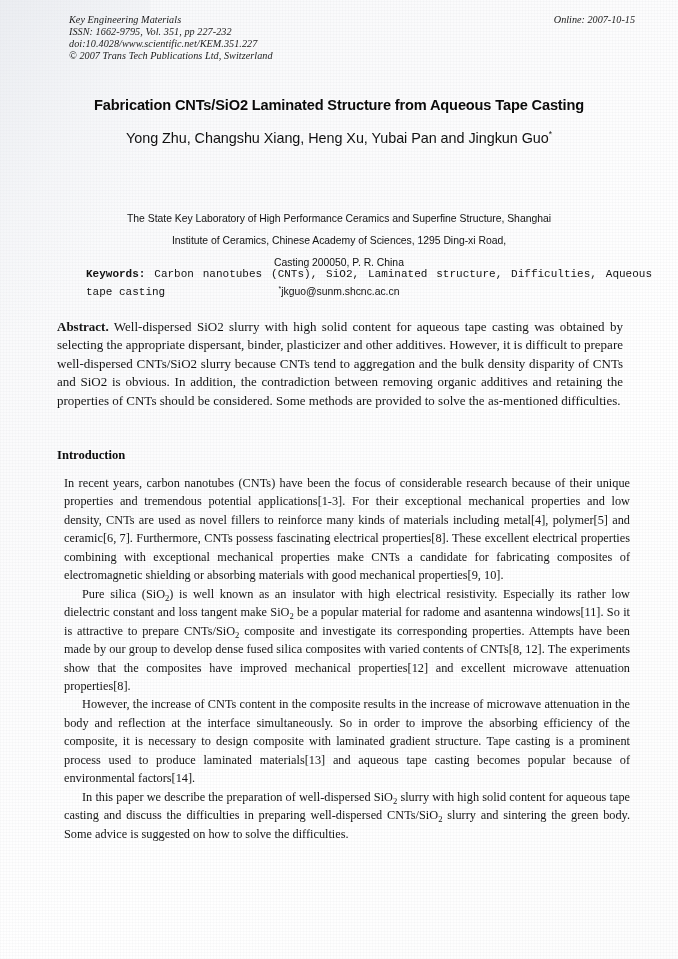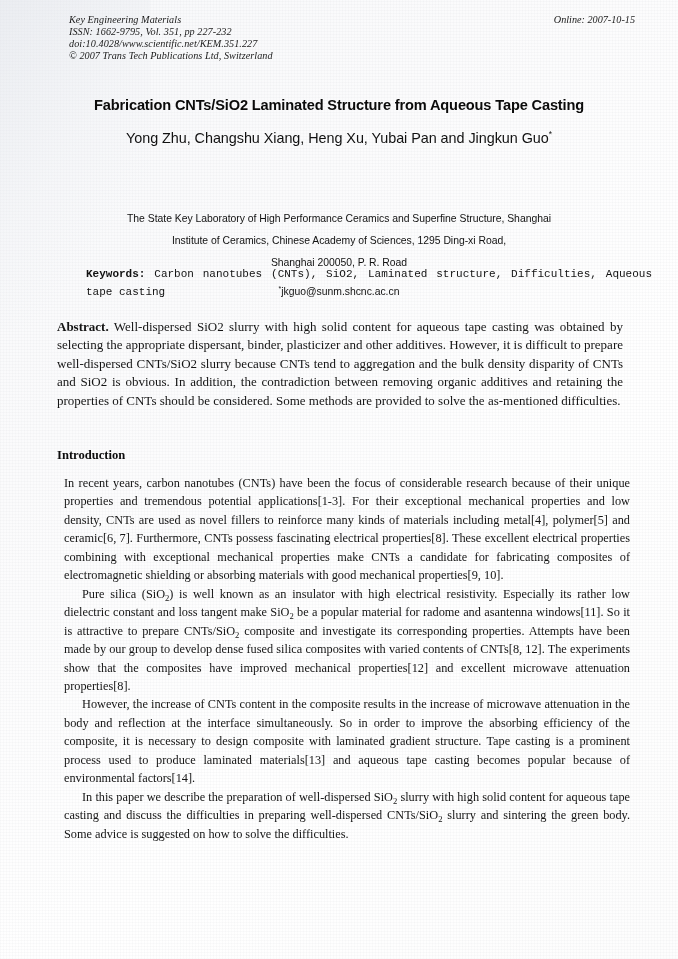--- a/index.html
+++ b/index.html
@@ -218,21 +218,21 @@
 
     <h1 class="paper-title">Fabrication CNTs/SiO2 Laminated Structure from Aqueous Tape Casting</h1>
 
     <div class="authors">
       <span>Yong Zhu, Changshu Xiang, Heng Xu, Yubai Pan and Jingkun Guo</span><sup>*</sup>
     </div>
 
     <div class="affiliation">
       <span class="affil-line">The State Key Laboratory of High Performance Ceramics and Superfine Structure,   Shanghai</span>
       <span class="affil-line">Institute of Ceramics, Chinese Academy of Sciences, 1295 Ding-xi Road,</span>
-      <span class="affil-line">Shanghai 200050, P. R. Road</span>
+      <span class="affil-line">Casting 200050, P. R. China</span>
       <span class="email-line"><sup>*</sup><span>jkguo@sunm.shcnc.ac.cn</span></span>
     </div>
 
     <div class="keywords">
       <b>Keywords:</b>
       <span>Carbon nanotubes (CNTs), SiO2, Laminated structure, Difficulties, Aqueous tape casting</span>
     </div>
 
     <div class="abstract">
       <b>Abstract.</b>

